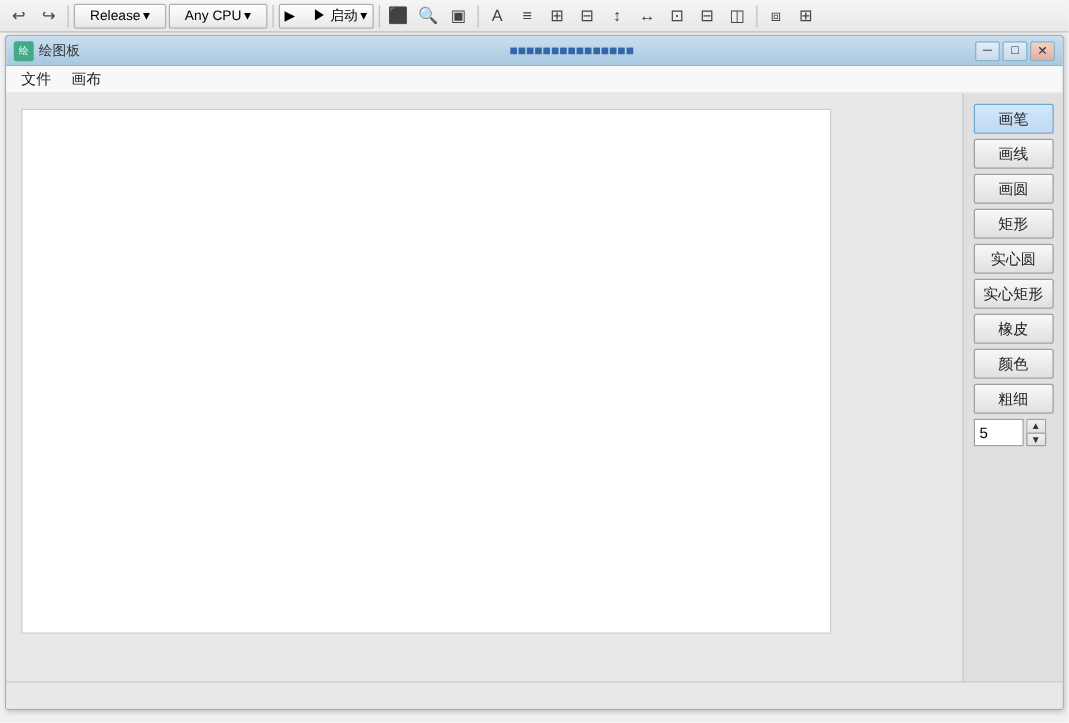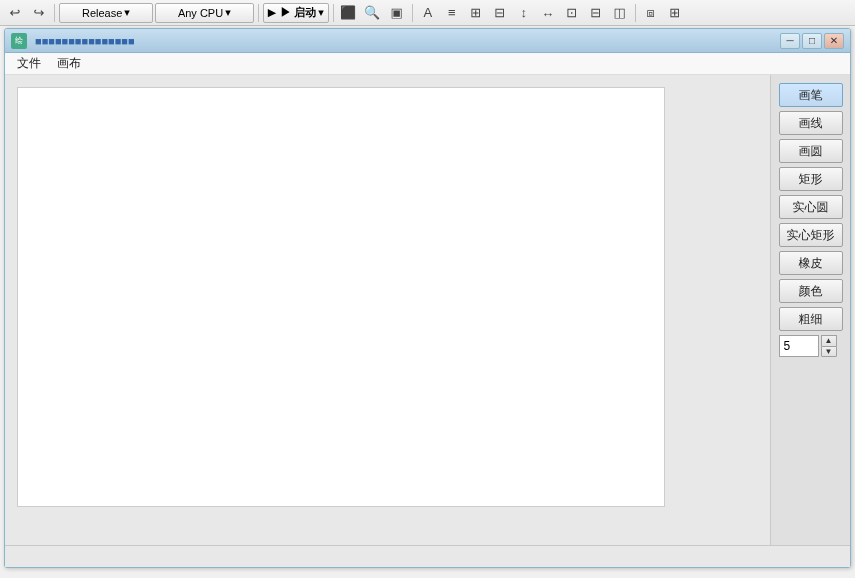--- a/index.html
+++ b/index.html
@@ -31,21 +31,21 @@
       cursor: pointer;
       height: 20px;
       display: flex;
       align-items: center;
       gap: 2px;
     }
     .toolbar-dropdown {
       background: linear-gradient(to bottom, #fefefe, #e8e8e8);
       border: 1px solid #b0b0b0;
       border-radius: 2px;
-      padding: 1px 22px;
+      padding: 1px 12px;
       font-size: 11px;
       height: 20px;
       display: flex;
       align-items: center;
       gap: 2px;
       cursor: pointer;
     }
     .toolbar-separator {
       width: 1px;
       height: 18px;
@@ -254,21 +254,21 @@
     <span>Release</span>
     <span>▾</span>
   </div>
   <div class="toolbar-dropdown">
     <span>Any CPU</span>
     <span>▾</span>
   </div>
   <div class="toolbar-separator"></div>
   <div class="toolbar-btn">
     <span>▶</span>
-    <span style="margin-left:2px;font-weight:bold;">▶ 启动</span>
+    <span style="margin-left:12px;">▶ 启动</span>
     <span>▾</span>
   </div>
   <div class="toolbar-separator"></div>
   <div class="toolbar-icon-btn">⬛</div>
   <div class="toolbar-icon-btn">🔍</div>
   <div class="toolbar-icon-btn">▣</div>
   <div class="toolbar-separator"></div>
   <div class="toolbar-icon-btn">A</div>
   <div class="toolbar-icon-btn">≡</div>
   <div class="toolbar-icon-btn">⊞</div>
@@ -282,20 +282,21 @@
   <div class="toolbar-icon-btn">⧈</div>
   <div class="toolbar-icon-btn">⊞</div>
 </div>
 
 <div class="app-window">
 
   <div class="window-titlebar">
     <div class="window-icon">
       <span style="font-size:8px;">绘</span>
     </div>
+    <span class="window-title">绘图板</span>
     <span class="window-title-path" style="color:#3366aa; font-size:11px;">■■■■■■■■■■■■■■■</span>
     <div class="window-controls">
       <div class="win-ctrl-btn">
         <span>─</span>
       </div>
       <div class="win-ctrl-btn">
         <span>□</span>
       </div>
       <div class="win-ctrl-btn" style="background: linear-gradient(to bottom, #f8d0c0, #e0b0a0);">
         <span>✕</span>

